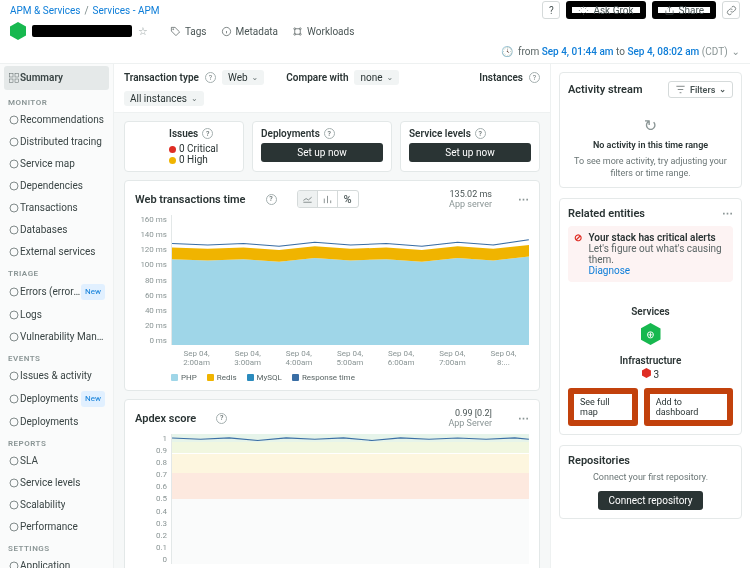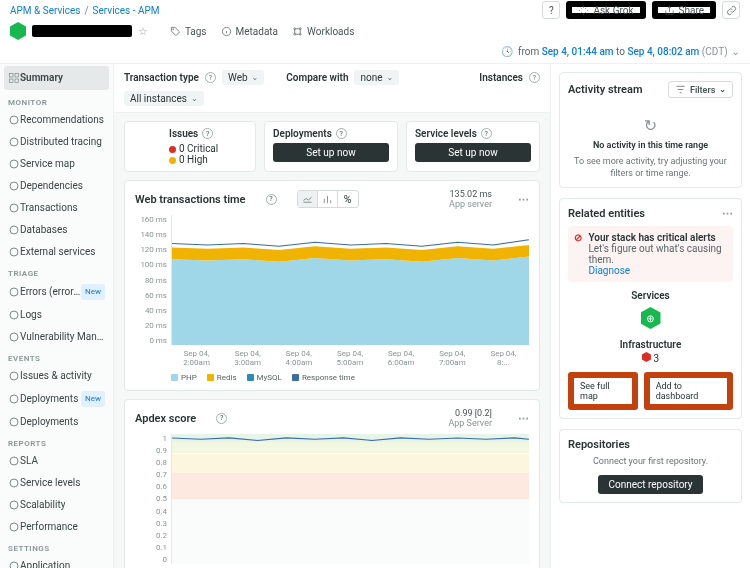--- a/index.html
+++ b/index.html
@@ -324,21 +324,21 @@
         <span class="spacer"></span>
         <span class="lbl">Instances</span>
         <span class="help-ic">?</span>
         <span class="select">
             <span>All instances</span>
             <span class="chv">⌄</span>
           </span>
       </div>
 
       <div class="card-row">
-        <div class="card" style="width:132px;padding-left:44px;">
+        <div class="card" style="width:120px;padding-left:44px;">
           <div class="head">
               <span>Issues</span>
               <span class="help-ic">?</span>
             </div>
           <div><span class="dot crit"></span><span>0 Critical</span></div>
           <div><span class="dot high"></span><span>0 High</span></div>
         </div>
         <div class="card" style="flex:1;">
           <div class="head">
               <span>Deployments</span>
@@ -480,21 +480,21 @@
             <span class="dots">⋯</span>
           </h3>
         <div class="alert-box">
           <span class="alert-ic">⊘</span>
           <div>
             <div style="font-weight:600;">Your stack has critical alerts</div>
             <div style="color:#5a6565;">Let's figure out what's causing them.</div>
             <div class="diag">Diagnose</div>
           </div>
         </div>
-        <div style="text-align:center;font-weight:600;margin-top:8px;">Services</div>
+        <div style="text-align:center;font-weight:600;margin-top:24px;">Services</div>
         <div class="hex-sm">⊕</div>
         <div style="text-align:center;font-weight:600;margin-top:10px;">Infrastructure</div>
         <div style="text-align:center;margin-top:2px;"><span style="display:inline-block;width:9px;height:10px;background:#df2d24;clip-path:polygon(50% 0,100% 25%,100% 75%,50% 100%,0 75%,0 25%);"></span> <span>3</span></div>
         <div class="btn-row">
           <div class="btn-sm">See full map</div>
           <div class="btn-sm">Add to dashboard</div>
         </div>
       </div>
 
       <div class="right-card">

